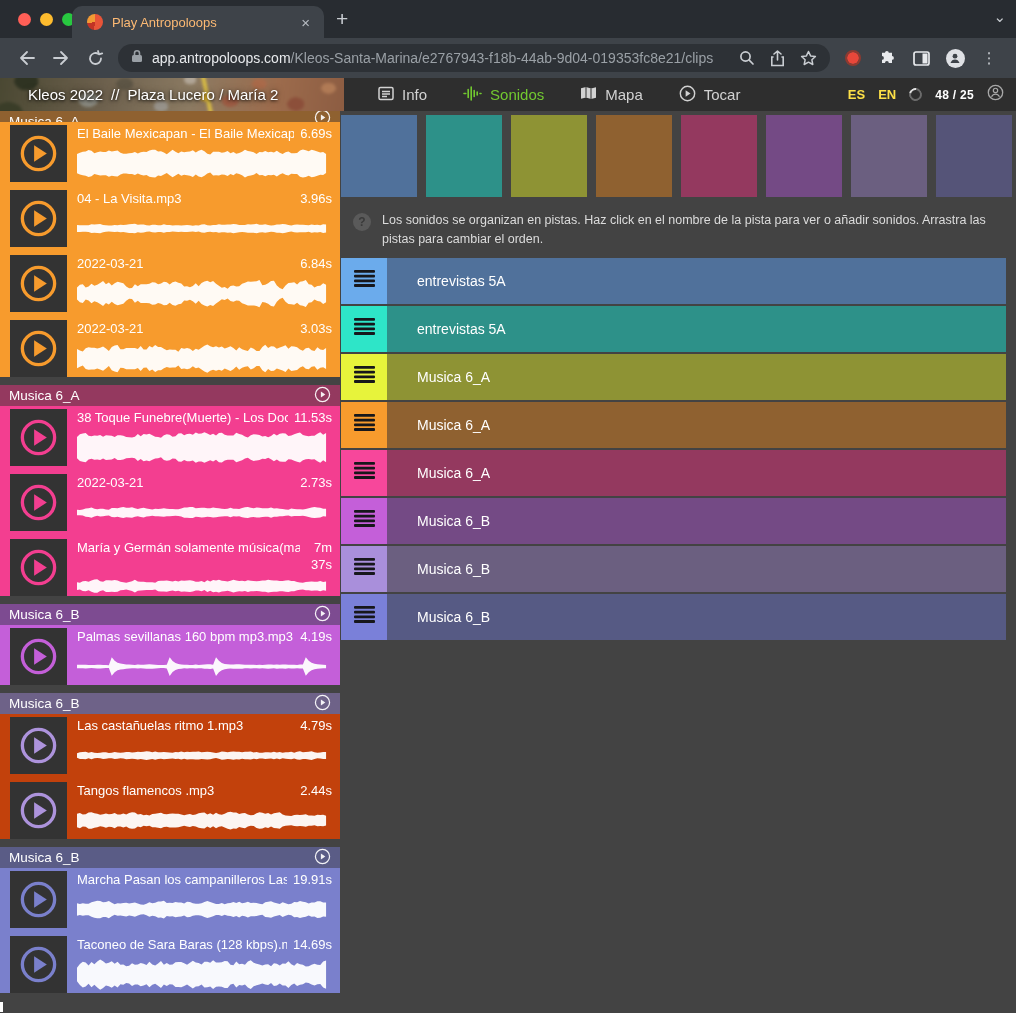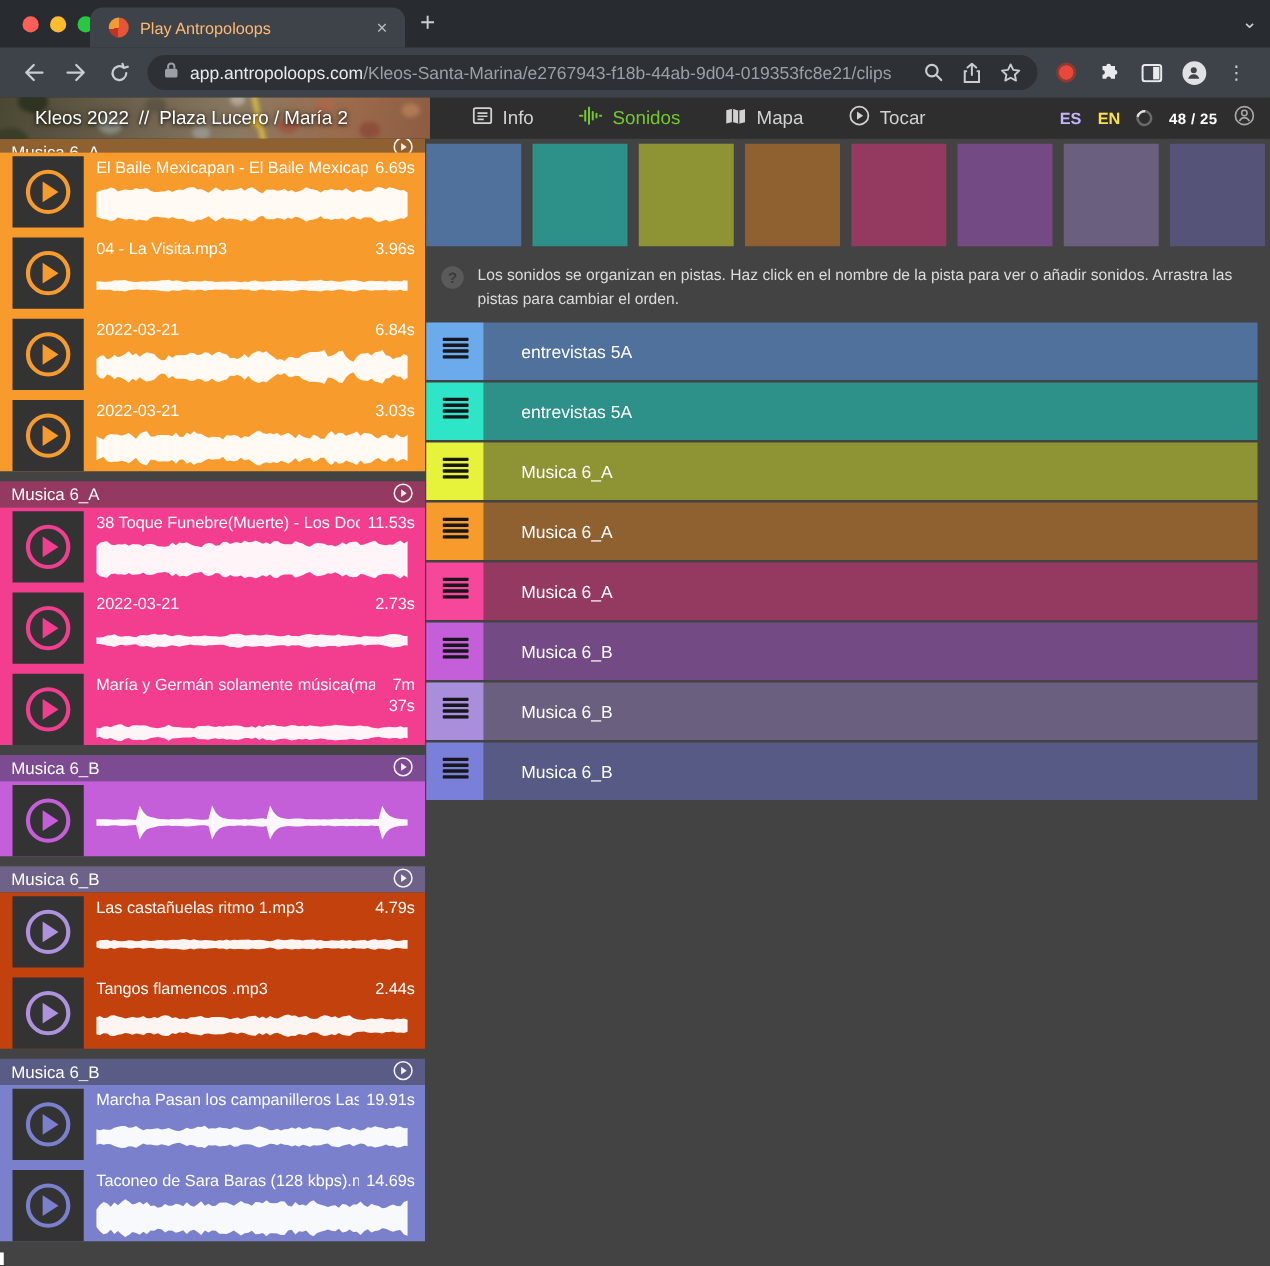--- a/index.html
+++ b/index.html
@@ -61,21 +61,21 @@
       linear-gradient(100deg, #46452f 0%, #6b5f4c 30%, #8b7a62 55%, #9c6b4c 78%, #8a5a40 100%);
   }
   .crumb { position:relative; color:#fff; font-size:15px; white-space:nowrap;
            text-shadow:0 1px 3px rgba(0,0,0,.85), 0 0 6px rgba(0,0,0,.5); }
   .crumb .sep { margin:0 8px; }
   .app-nav { display:flex; align-items:center; gap:36px; padding-left:34px; }
   .nav-item { display:flex; align-items:center; gap:8px; color:#d2d2d2; font-size:15px; cursor:pointer; }
   .nav-item.active { color:#72c930;text-align:center; }
   .hdr-right { margin-left:auto; display:flex; align-items:center; gap:13px; padding-right:12px; }
   .lang { font-size:13px; font-weight:bold; }
-  .lang.on { color:#c4b5fd; } .lang.off { color:#fde047; }
+  .lang.on { color:#fde047; } .lang.off { color:#fde047; }
   .spinner { width:13px; height:13px; border-radius:50%; border:2px solid #6a6a6a;
              border-top-color:#e0e0e0; transform:rotate(-35deg); }
   .counter { color:#fff; font-size:12px; font-weight:bold; letter-spacing:.3px; }
 
   
   .content { flex:1; display:flex; min-height:0; }
 
   
   .sidebar { width:340px; flex-shrink:0; overflow:hidden; }
   .group-header { height:21px; display:flex; align-items:center; padding:0 9px; color:#fff; font-size:13.5px; cursor:pointer; }
@@ -418,20 +418,24 @@
         </div>
         <div class="clip-section" style="background: rgb(196, 95, 217);">
           <div class="clip">
             <div class="clip-play">
               <svg width="43" height="43" viewBox="0 0 44 44">
                 <circle cx="22" cy="22" r="16.5" fill="none" stroke="#c45fd9" stroke-width="3.4"></circle>
                 <path d="M17.5 13.5 L30.5 22 L17.5 30.5 Z" fill="#c45fd9"></path>
               </svg>
             </div>
             <div class="clip-main">
+              <div class="clip-top">
+                <span class="clip-name">Palmas sevillanas 160 bpm mp3.mp3</span>
+                <span class="clip-dur">4.19s</span>
+              </div>
               <div class="wf">
                 <svg viewBox="0 0 260 30" preserveAspectRatio="none">
                   <polygon fill="#ffffff" fill-opacity="0.95" points="0,13.6 3,13.6 6,13.6 9,13.5 12,13.7 15,13.8 18,13.7 21,13.5 24,13.5 27,13.7 30,13.8 33,13.9 36,7.5 39,10.3 42,12.0 45,12.6 48,12.9 51,13.3 54,13.4 57,13.6 60,13.7 63,13.4 66,13.6 69,13.5 72,13.3 75,13.2 78,13.3 81,13.5 84,13.7 87,13.8 90,13.8 93,13.5 96,7.4 99,10.6 102,12.2 105,13.0 108,13.3 111,13.6 114,13.5 117,13.7 120,13.7 123,13.4 126,13.7 129,13.6 132,13.3 135,13.2 138,13.1 141,13.5 144,7.4 147,10.4 150,12.1 153,12.9 156,13.2 159,13.4 162,13.3 165,13.2 168,13.2 171,13.3 174,13.6 177,13.6 180,13.5 183,13.6 186,13.7 189,13.5 192,13.7 195,13.5 198,13.3 201,13.4 204,13.6 207,13.3 210,13.5 213,13.4 216,13.3 219,13.6 222,13.5 225,13.5 228,13.7 231,13.4 234,13.4 237,7.5 240,10.4 243,12.0 246,12.8 249,13.2 252,13.4 255,13.6 258,13.7 258,16.3 255,16.4 252,16.6 249,16.8 246,17.2 243,18.0 240,19.6 237,22.5 234,16.6 231,16.6 228,16.3 225,16.5 222,16.5 219,16.4 216,16.7 213,16.6 210,16.5 207,16.7 204,16.4 201,16.6 198,16.7 195,16.5 192,16.3 189,16.5 186,16.3 183,16.4 180,16.5 177,16.4 174,16.4 171,16.7 168,16.8 165,16.8 162,16.7 159,16.6 156,16.8 153,17.1 150,17.9 147,19.6 144,22.6 141,16.5 138,16.9 135,16.8 132,16.7 129,16.4 126,16.3 123,16.6 120,16.3 117,16.3 114,16.5 111,16.4 108,16.7 105,17.0 102,17.8 99,19.4 96,22.6 93,16.5 90,16.2 87,16.2 84,16.3 81,16.5 78,16.7 75,16.8 72,16.7 69,16.5 66,16.4 63,16.6 60,16.3 57,16.4 54,16.6 51,16.7 48,17.1 45,17.4 42,18.0 39,19.7 36,22.5 33,16.1 30,16.2 27,16.3 24,16.5 21,16.5 18,16.3 15,16.2 12,16.3 9,16.5 6,16.4 3,16.4 0,16.4"></polygon>
                 </svg>
               </div>
             </div>
           </div>
         </div>
         <div class="group-header" style="background: rgb(110, 98, 136);">
           <span class="gh-title">Musica 6_B</span>

